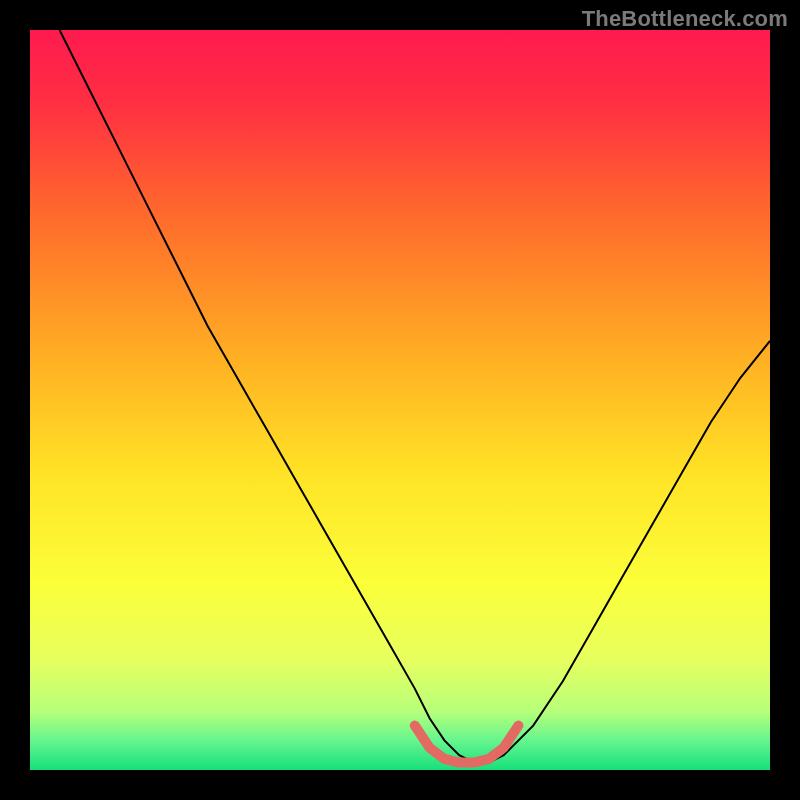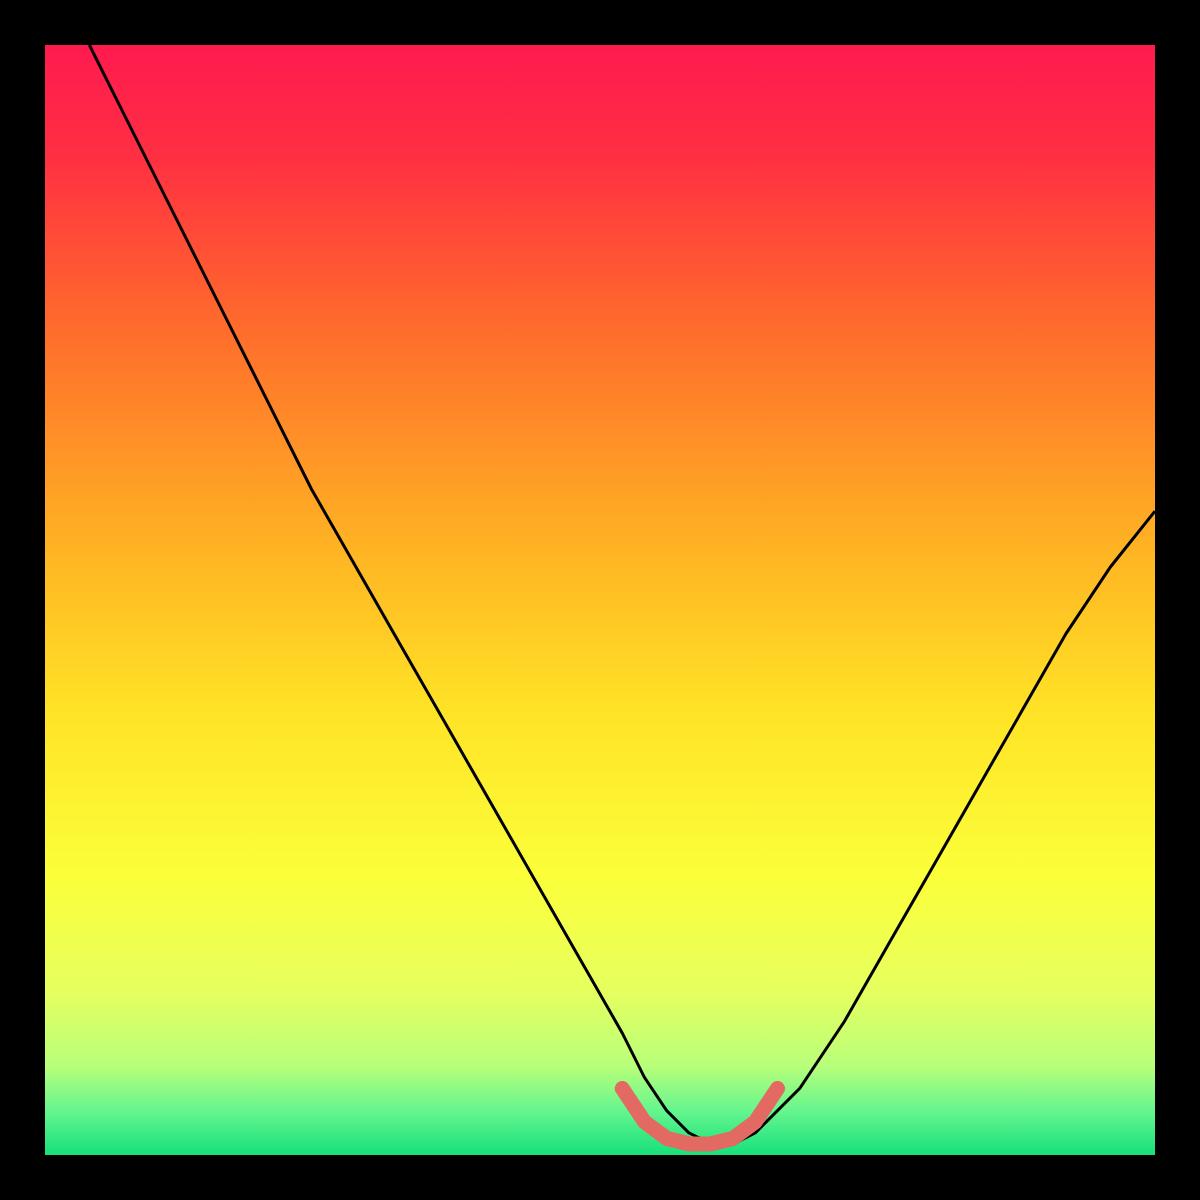--- a/index.html
+++ b/index.html
@@ -28,20 +28,21 @@
     width: 740px;
     height: 740px;
     overflow: hidden;
   }
   svg { display: block; }
 </style>
 </head>
 <body>
 
 <div class="container">
+  <div class="watermark">TheBottleneck.com</div>
   <div class="plot-frame">
     <svg id="plot-svg" width="740" height="740" viewBox="0 0 740 740">
       <defs>
         <linearGradient id="bg-grad" x1="0" y1="0" x2="0" y2="1">
             <stop offset="0%" stop-color="#ff1a4f"></stop>
             <stop offset="10%" stop-color="#ff2f42"></stop>
             <stop offset="25%" stop-color="#ff6a2c"></stop>
             <stop offset="45%" stop-color="#ffb223"></stop>
             <stop offset="60%" stop-color="#ffe326"></stop>
             <stop offset="75%" stop-color="#fbff3a"></stop>

